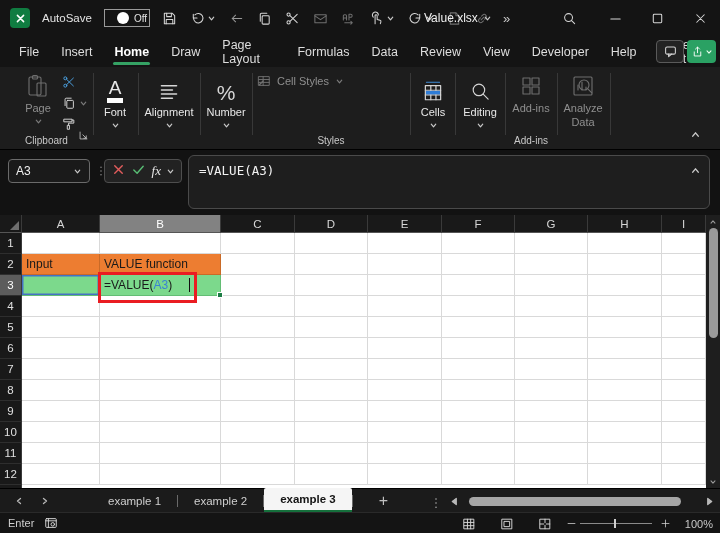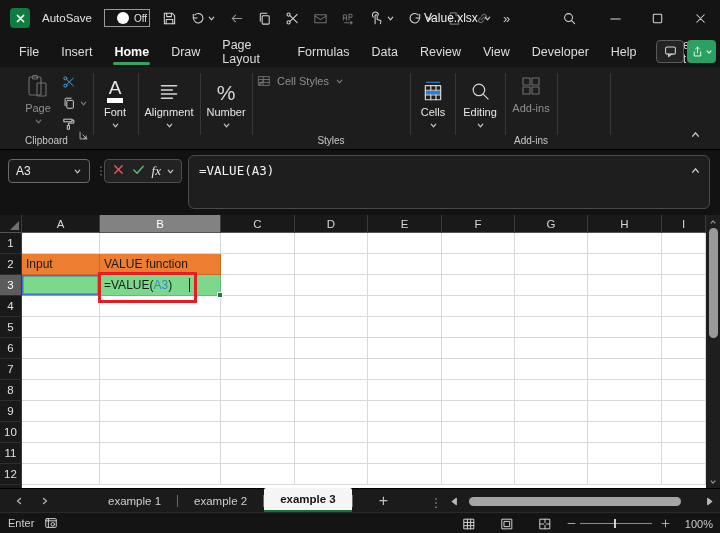--- a/index.html
+++ b/index.html
@@ -415,20 +415,29 @@
     <div class="vsep" style="left:505px;"></div>
 
     <div class="bigbtn" style="left:508px;width:46px;">
       <svg class="bigicon" viewBox="0 0 26 26">
           <path d="M5 5h7v7H5zM14 5h7v7h-7zM5 14h7v7H5zM14 14h7v7h-7z"></path>
         </svg>
       <span class="blabel">Add-ins</span>
     </div>
     <div class="grplabel" style="left:505px;width:52px;">Add-ins</div>
     <div class="vsep" style="left:557px;"></div>
+    <div class="bigbtn" style="left:558px;width:50px;">
+      <svg class="bigicon" viewBox="0 0 26 26">
+          <rect x="4" y="4" width="18" height="18" rx="1"></rect>
+          <path d="M8 17v-5M12 17v-8M16 17v-3"></path>
+          <circle cx="14" cy="12" r="5"></circle>
+          <path d="M17.8 15.8l4 4"></path>
+        </svg>
+      <span class="blabel" style="text-align:center;line-height:1.25;">Analyze Data</span>
+    </div>
     <div class="vsep" style="left:610px;"></div>
     <div class="collapse-ribbon">
       <svg class="chv" viewBox="0 0 10 10" style="width:11px;height:11px">
           <path d="M2.5 6.5l2.5-3 2.5 3"></path>
         </svg>
     </div>
   </div>
 
   <div class="fbar">
     <div class="namebox">

